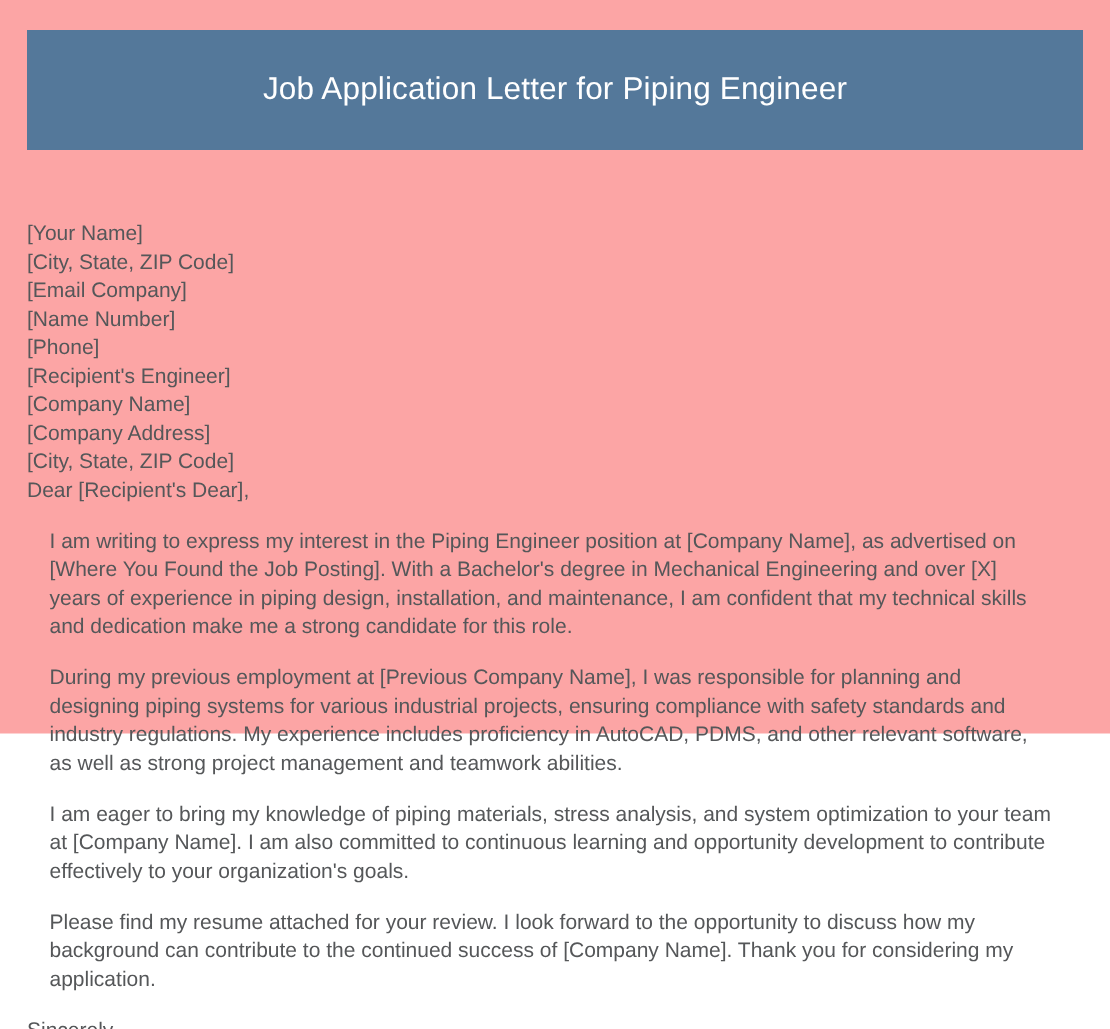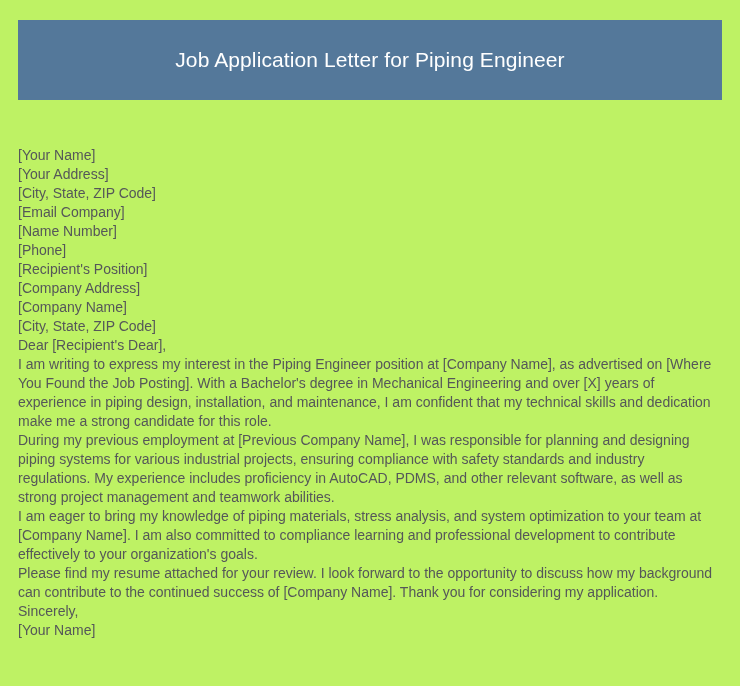--- a/index.html
+++ b/index.html
@@ -12,22 +12,22 @@
     width: 740px;
     height: 686px;
     overflow: hidden;
     font-family: "Liberation Sans", sans-serif;
     -webkit-font-smoothing: antialiased;
   }
 
   .page {
     position: relative;
     width: 740px;
-    height: 686px;
-    background: #bef264;
+    height: 489px;
+    background: #fca5a5;
     box-sizing: border-box;
   }
 
   
   .header-banner {
     position: absolute;
     left: 18px;
     top: 20px;
     width: 704px;
     height: 80px;
@@ -61,56 +61,55 @@
 
   .letter-line {
     display: block;
     white-space: pre-wrap;
     margin: 0;
     padding: 0;
   }
 
   .letter-para {
     display: block;
-    margin: 0;
+    margin: 15px;
     padding: 0;
     text-align: left;
   }
 </style>
 </head>
 <body>
 
 <div class="page">
 
   <div class="header-banner">
     <div class="header-title">Job Application Letter for Piping Engineer</div>
   </div>
 
   <div class="letter-body">
 
     <div>
       <span class="letter-line">[Your Name]</span>
-      <span class="letter-line">[Your Address]</span>
       <span class="letter-line">[City, State, ZIP Code]</span>
       <span class="letter-line">[Email Company]</span>
       <span class="letter-line">[Name Number]</span>
       <span class="letter-line">[Phone]</span>
     </div>
 
     <div>
-      <span class="letter-line">[Recipient's Position]</span>
+      <span class="letter-line">[Recipient's Engineer]</span>
+      <span class="letter-line">[Company Name]</span>
       <span class="letter-line">[Company Address]</span>
-      <span class="letter-line">[Company Name]</span>
       <span class="letter-line">[City, State, ZIP Code]</span>
     </div>
 
     <span class="letter-line">Dear [Recipient's Dear],</span>
 
     <p class="letter-para">I am writing to express my interest in the Piping Engineer position at [Company Name], as advertised on [Where You Found the Job Posting]. With a Bachelor's degree in Mechanical Engineering and over [X] years of experience in piping design, installation, and maintenance, I am confident that my technical skills and dedication make me a strong candidate for this role.</p>
     <p class="letter-para">During my previous employment at [Previous Company Name], I was responsible for planning and designing piping systems for various industrial projects, ensuring compliance with safety standards and industry regulations. My experience includes proficiency in AutoCAD, PDMS, and other relevant software, as well as strong project management and teamwork abilities.</p>
-    <p class="letter-para">I am eager to bring my knowledge of piping materials, stress analysis, and system optimization to your team at [Company Name]. I am also committed to compliance learning and professional development to contribute effectively to your organization's goals.</p>
+    <p class="letter-para">I am eager to bring my knowledge of piping materials, stress analysis, and system optimization to your team at [Company Name]. I am also committed to continuous learning and opportunity development to contribute effectively to your organization's goals.</p>
     <p class="letter-para">Please find my resume attached for your review. I look forward to the opportunity to discuss how my background can contribute to the continued success of [Company Name]. Thank you for considering my application.</p>
 
     <span class="letter-line">Sincerely,</span>
     <span class="letter-line">[Your Name]</span>
 
   </div>
 </div>
 
 </body></html>

